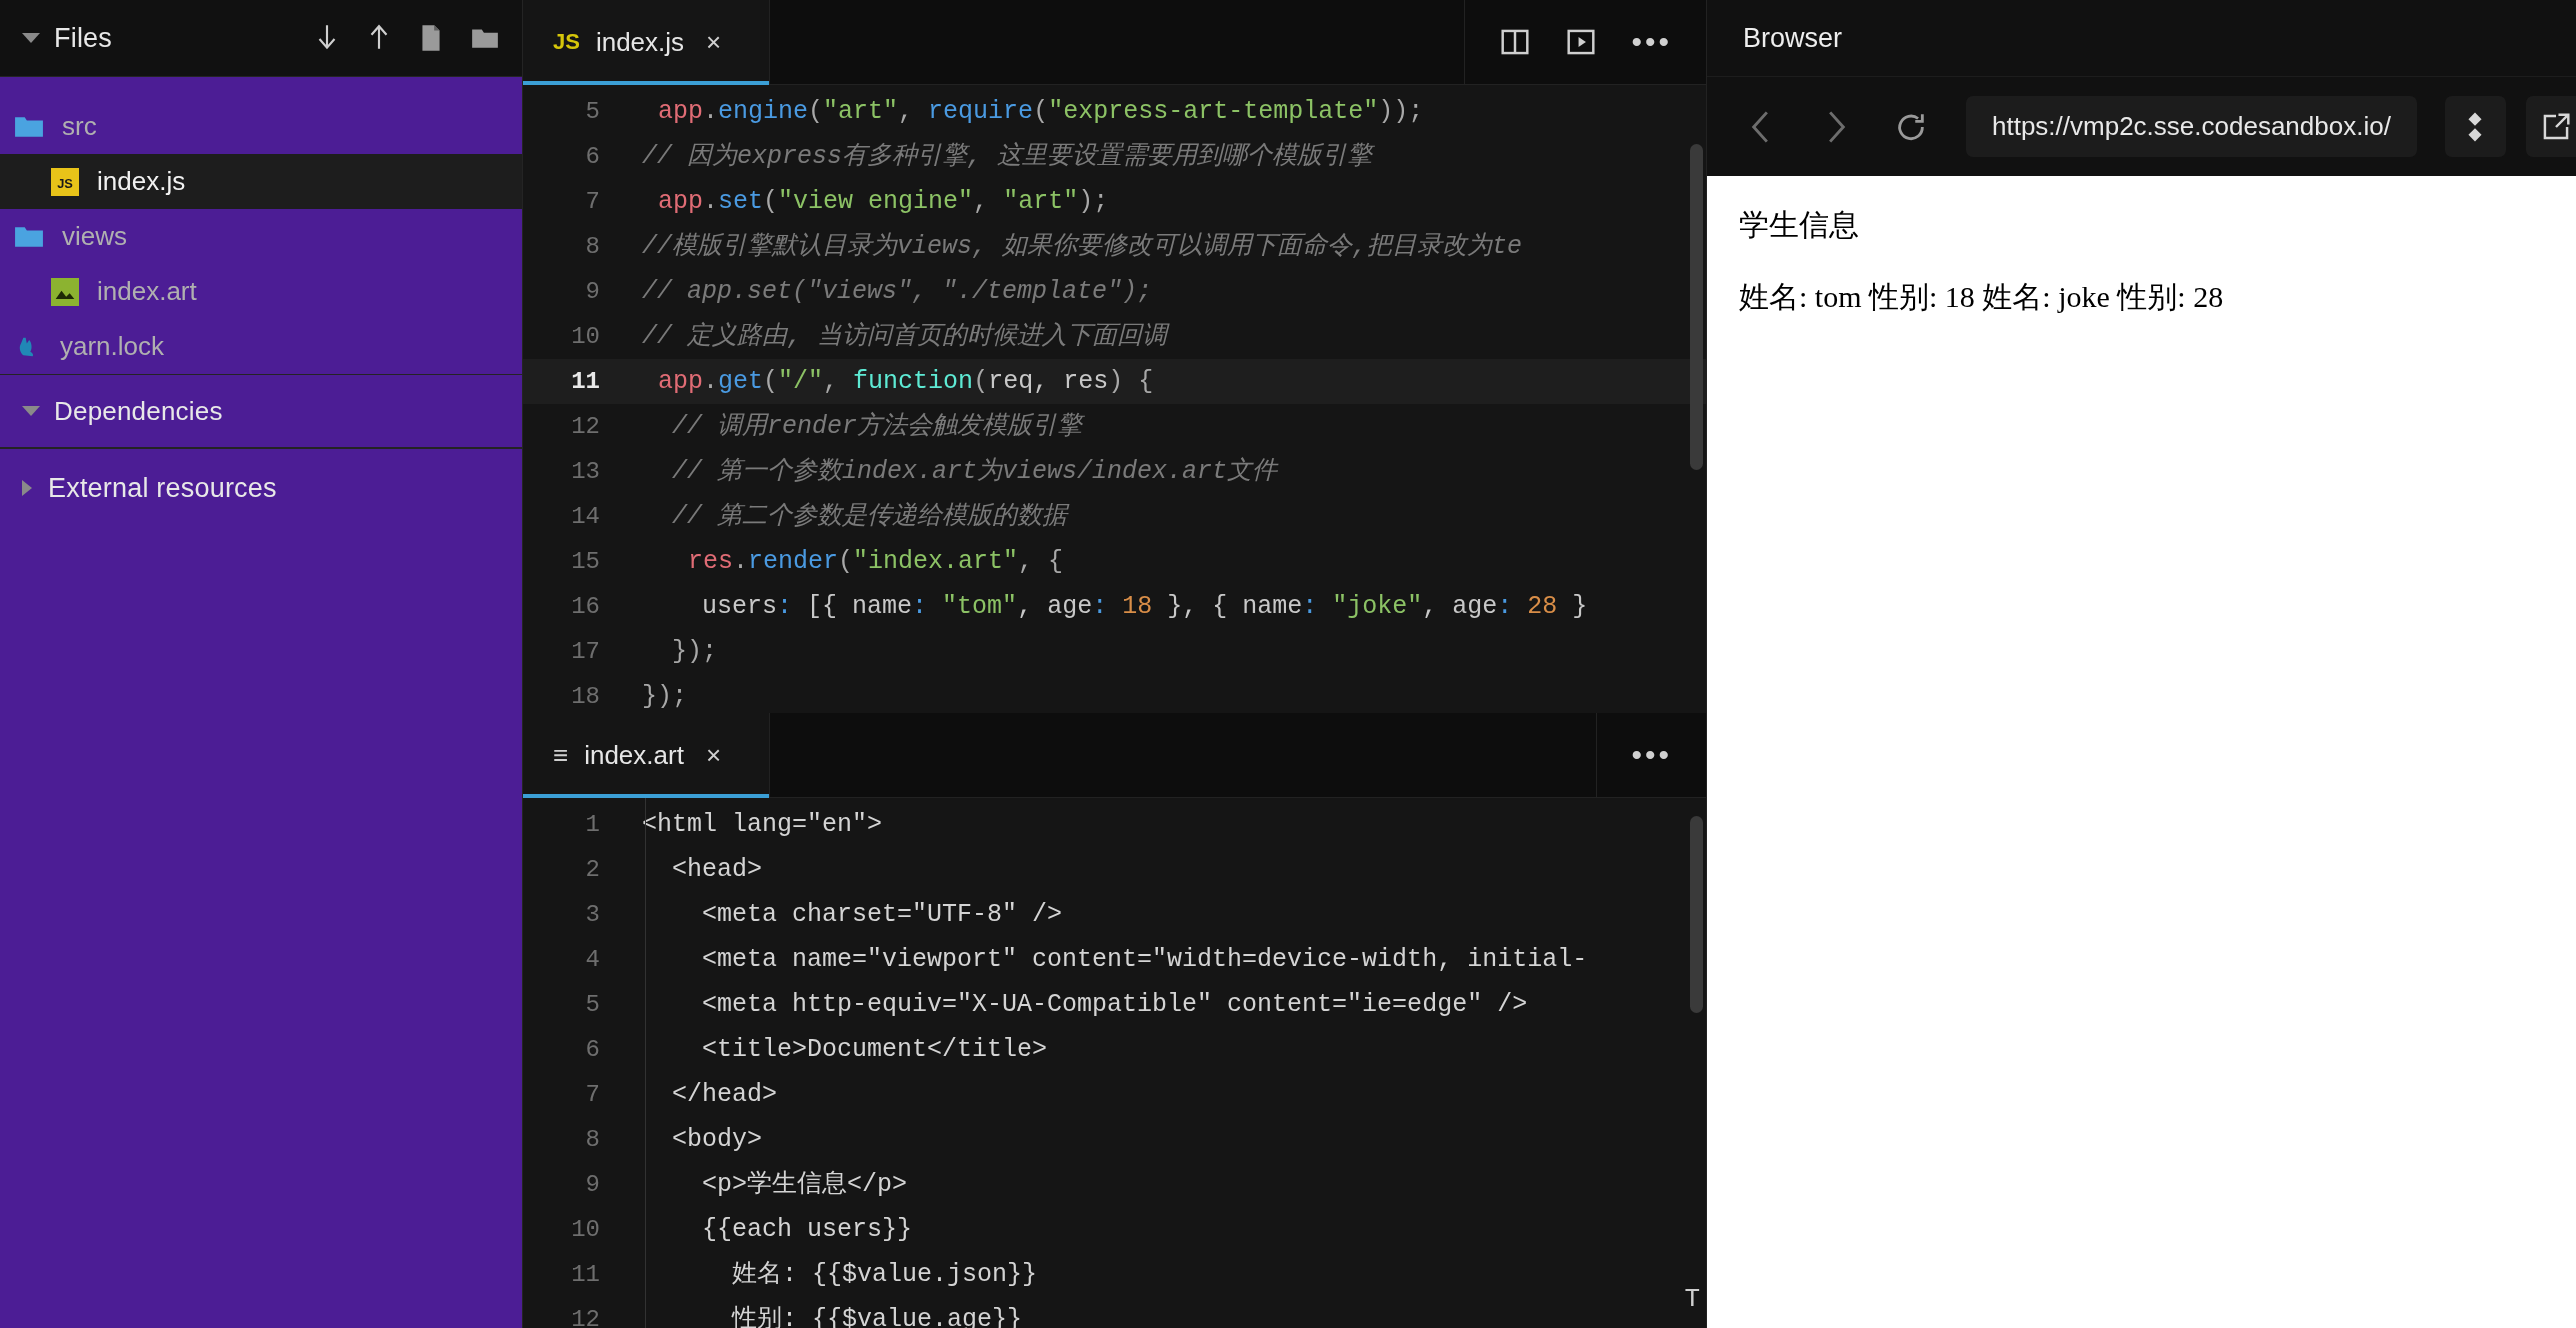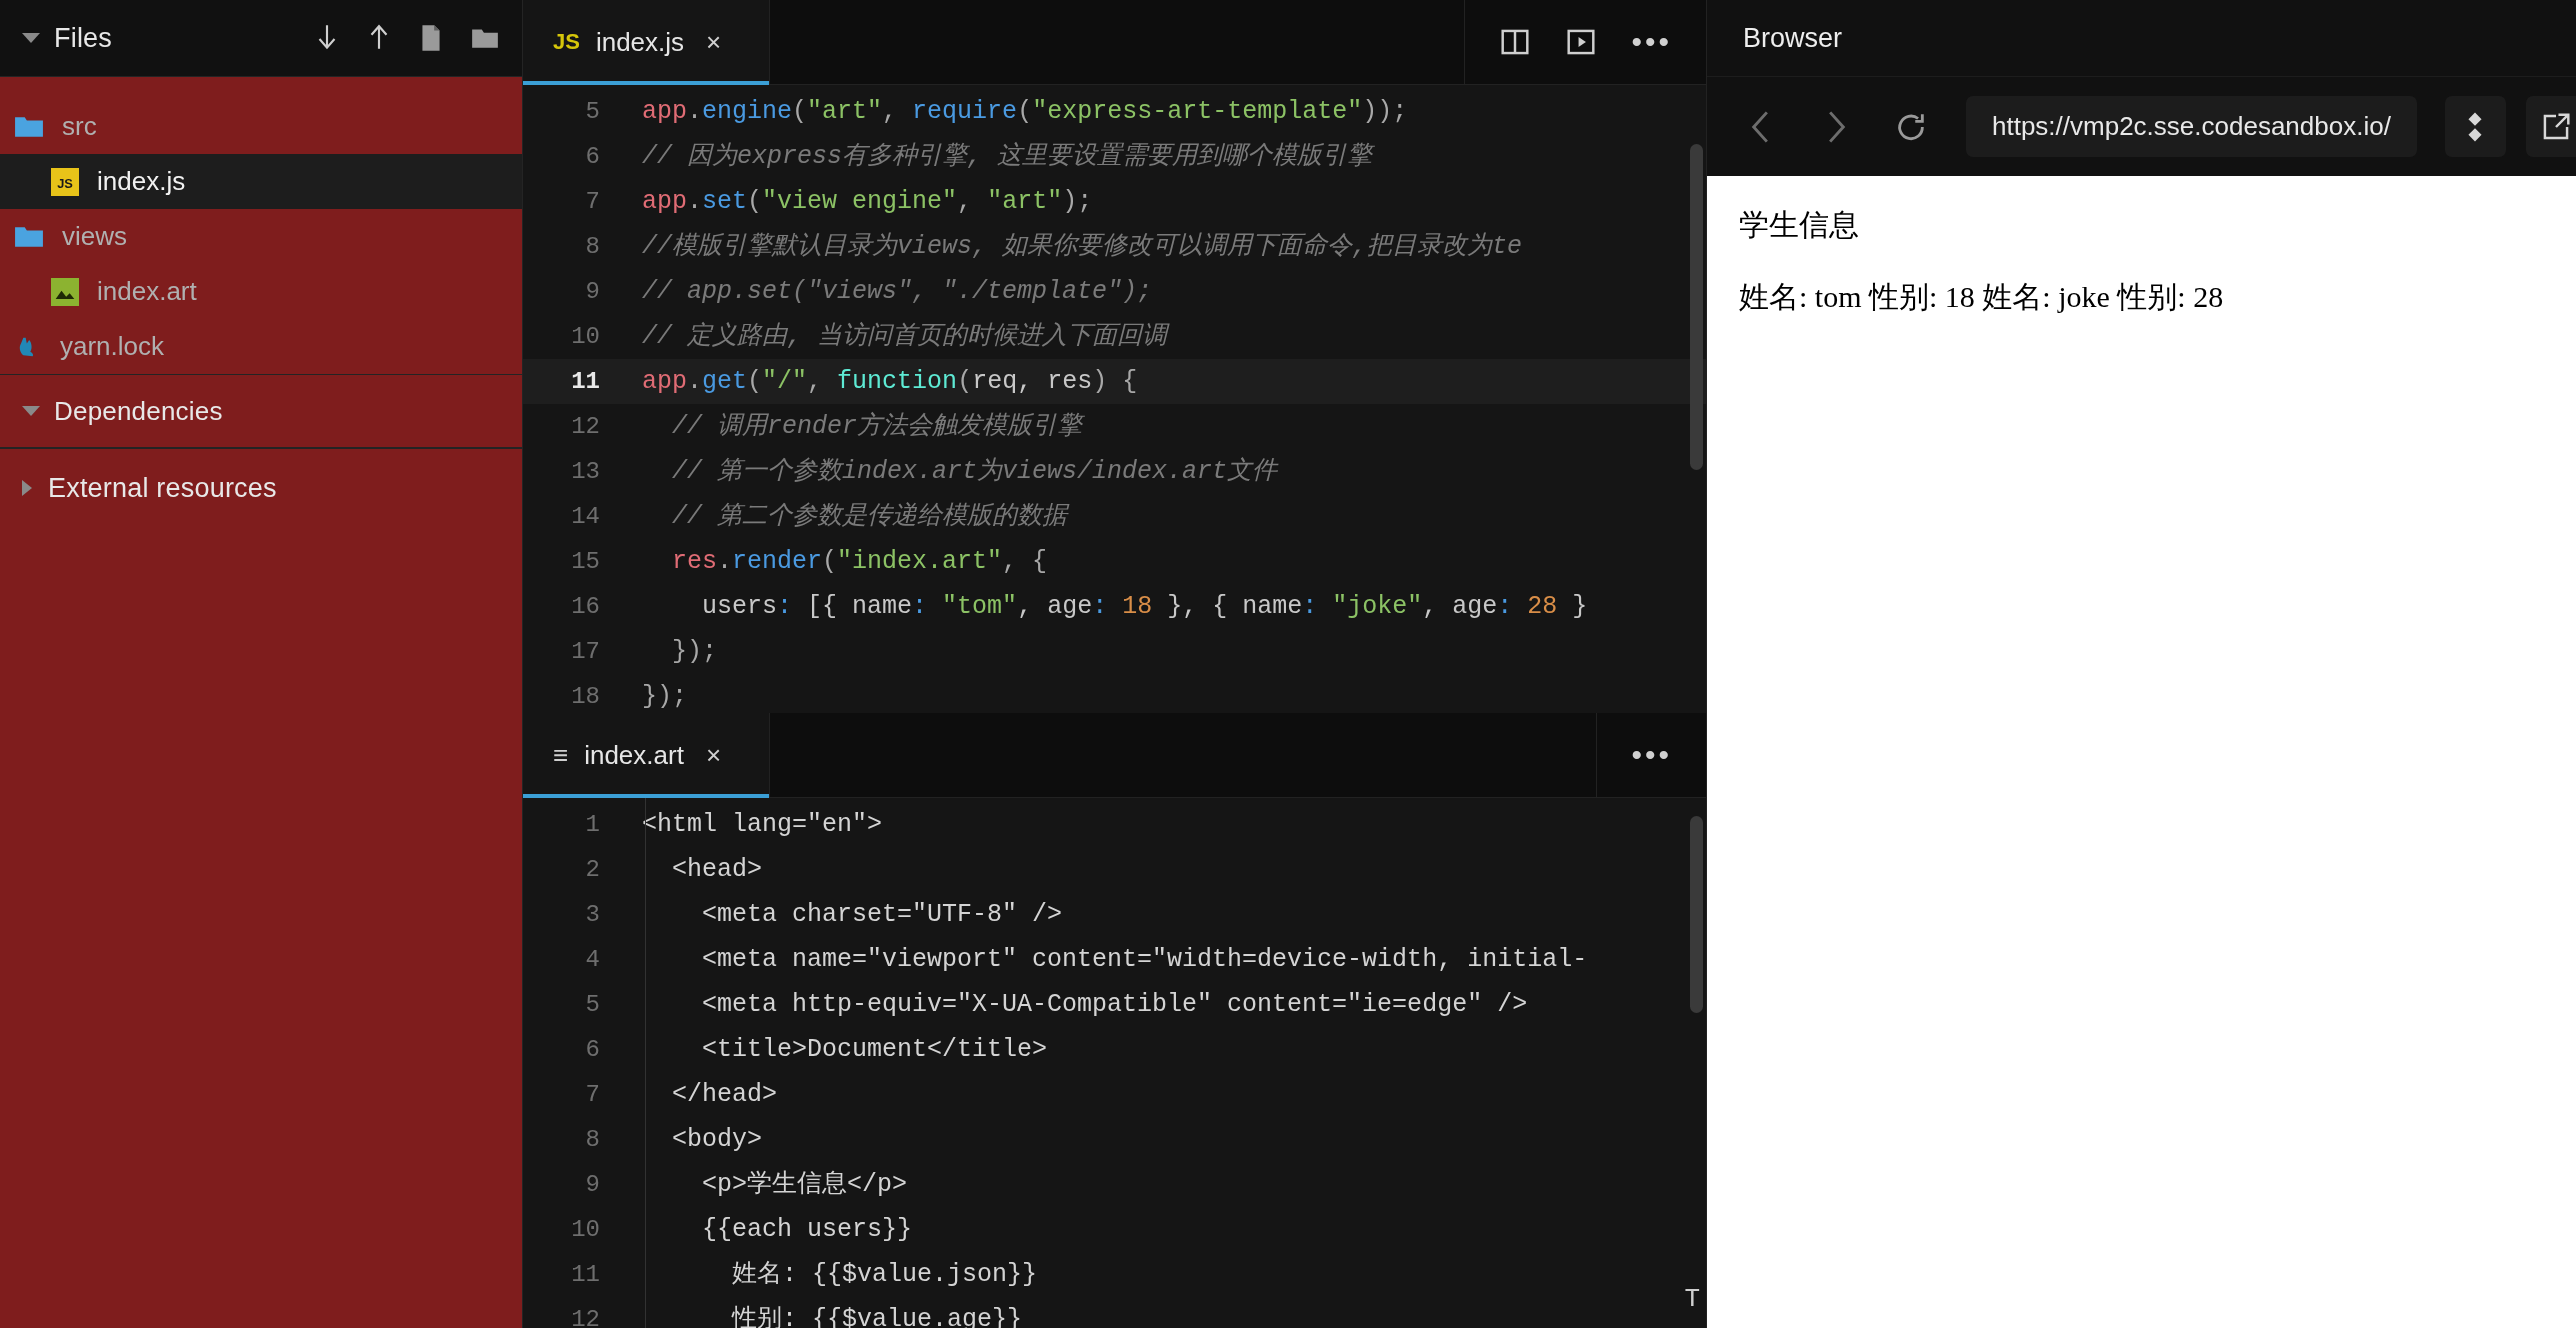--- a/index.html
+++ b/index.html
@@ -7,21 +7,21 @@
     width: 2576px; height: 1328px;
     background: #040404;
     font-family: "Liberation Sans", sans-serif;
     overflow: hidden;
   }
   .app { display: flex; width: 2576px; height: 1328px; }
 
   
   .sidebar {
     width: 523px; height: 100%;
-    background: #7f1d1d;
+    background: #4c1d95;
     border-right: 1px solid #242424;
     display: flex; flex-direction: column;
     flex: 0 0 523px;
   }
   .panel-head {
     height: 77px; display: flex; align-items: center;
     padding: 0 22px; gap: 14px;
     border-bottom: 1px solid #242424;
     background: #111111;
   }
@@ -123,21 +123,21 @@
   .ln-row.hl { background: #1e1e1e; }
   .ln {
     width: 107px; flex: 0 0 107px; text-align: right; padding-right: 30px;
     color: #6e6e6e; font-size: 24px; user-select: none;
   }
   .ln-row.hl .ln { color: #e9e9e9; font-weight: 700; }
   .ctxt { padding-left: 12px; color: #d4d4d4; }
   .guide { position: absolute; width: 1px; background: #323232; }
 
   
-  .t-var { color: #e06c75; }
+  .t-var { color: #e06c75; margin-left: 16px; }
   .t-fn { color: #4a9ae1; }
   .t-str { color: #8cc265; }
   .t-num { color: #d98e48; }
   .t-com { color: #7a7a7a; font-style: italic; }
   .t-kw { color: #5eead4; }
   .t-plain { color: #c8c8c8; }
   .t-punc { color: #a8a8a8; }
 
   .vscroll {
     position: absolute; right: 3px; width: 13px; border-radius: 7px;

